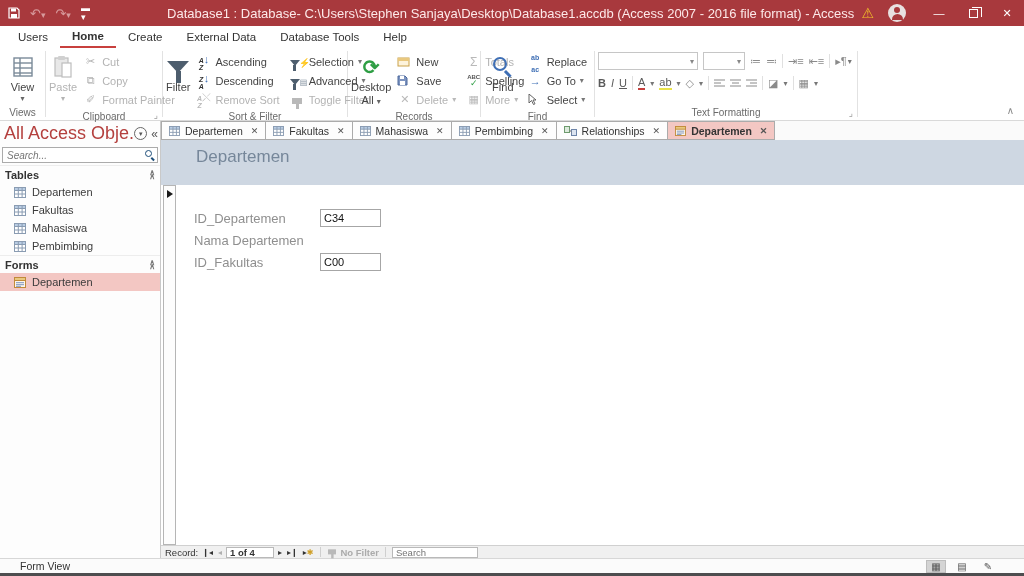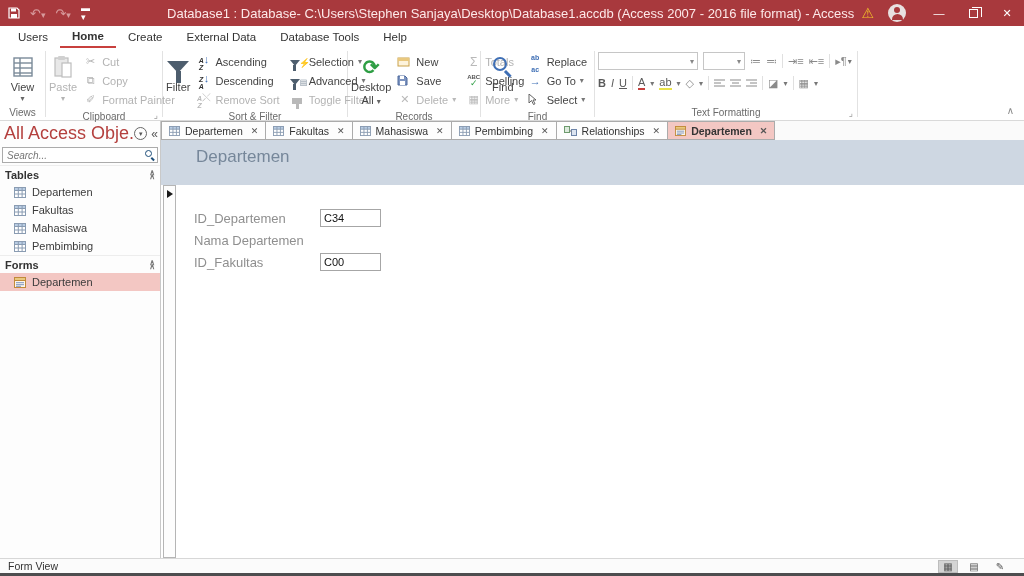--- a/index.html
+++ b/index.html
@@ -109,21 +109,21 @@
   .record-nav { height:13px; background:#f0f0f0; border-top:1px solid #d0d0d0; display:flex; align-items:center; font-size:9.5px; color:#333; padding-left:4px; gap:3px; }
   .navbtn { font-size:8px; color:#333; padding:0 1px; }
   .navbtn.dim { color:#b0b0b0; }
   .nav-pos { width:48px; height:11px; background:#fff; border:1px solid #b9b9b9; font-size:9.5px; font-weight:bold; padding:0 3px; display:flex; align-items:center; }
   .newstar { color:#cf9f27; font-size:8px; }
   .navsep { width:1px; height:10px; background:#cfcfcf; margin:0 3px; }
   .nofilter { color:#ababab; font-weight:bold; display:flex; align-items:center; gap:3px; }
   .nav-search { width:86px; height:11px; background:#fff; border:1px solid #b9b9b9; font-size:9.5px; font-weight:bold; color:#111; padding:0 3px; outline:none; font-family:"Liberation Sans",sans-serif; }
 
   
-  .status-bar { height:15px; background:#fbfbfb; border-top:1px solid #d7d7d7; display:flex; align-items:center; padding:0 8px; font-size:10.5px; color:#333; }
+  .status-bar { height:15px; background:#fbfbfb; border-top:1px solid #d7d7d7; display:flex; align-items:center; padding:0 20px; font-size:10.5px; color:#333; }
   .status-bar .stext { flex:1; }
   .viewbtns { display:flex; gap:6px; padding-right:6px; }
   .vbtn { width:20px; height:13px; display:flex; align-items:center; justify-content:center; font-size:10px; color:#555; }
   .vbtn.selected { background:#d4d4d4; border:1px solid #bdbdbd; }
   .bottom-strip { height:4px; background:#4d4d4f; }
 
   svg { display:block; }
 </style>
 </head>
 <body>
@@ -620,20 +620,36 @@
         <div class="frow">
           <span class="flabel">Nama Departemen</span>
         </div>
         <div class="frow">
           <span class="flabel">ID_Fakultas</span>
           <input class="fbox w1" value="C00" style="">
         </div>
       </div>
     </div>
 
+    <div class="record-nav">
+      <span>Record:</span>
+      <span class="navbtn">❙◂</span>
+      <span class="navbtn dim">◂</span>
+      <span class="nav-pos">1 of 4</span>
+      <span class="navbtn">▸</span>
+      <span class="navbtn">▸❙</span>
+      <span class="navbtn">▸<span class="newstar">✱</span></span>
+      <span class="navsep"></span>
+      <span class="nofilter">
+        <span class="funnel gray" style="transform:scale(.8);"></span>
+        <span>No Filter</span>
+      </span>
+      <span class="navsep"></span>
+      <input class="nav-search" style="font-weight: normal;" placeholder="Search">
+    </div>
   </div>
 </div>
 
 <div class="status-bar">
   <span class="stext">Form View</span>
   <div class="viewbtns">
     <span class="vbtn selected">▦</span>
     <span class="vbtn">▤</span>
     <span class="vbtn">✎</span>
   </div>

